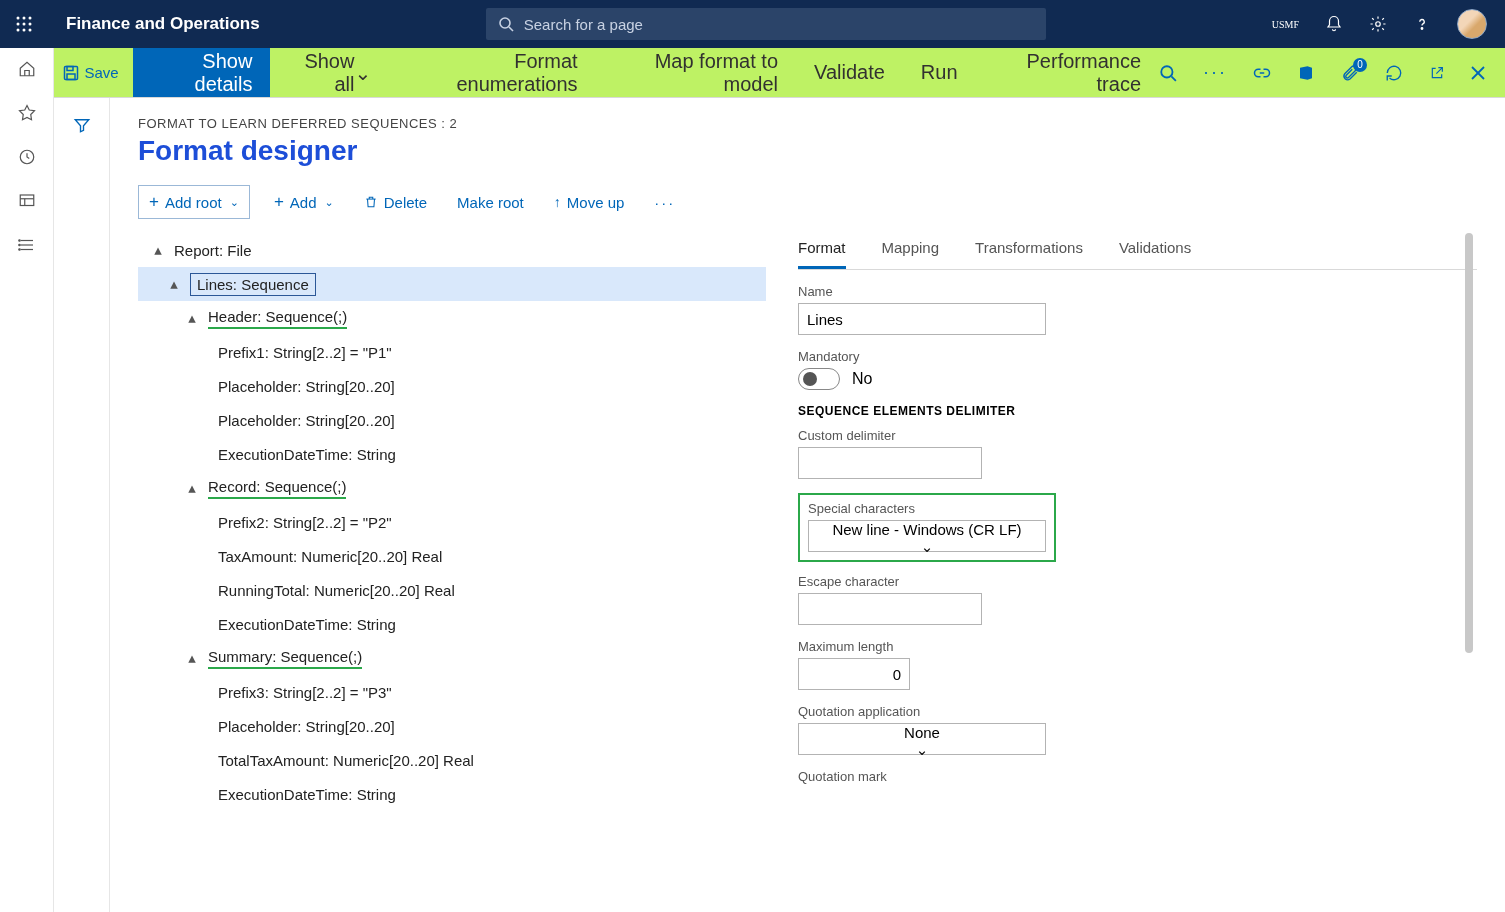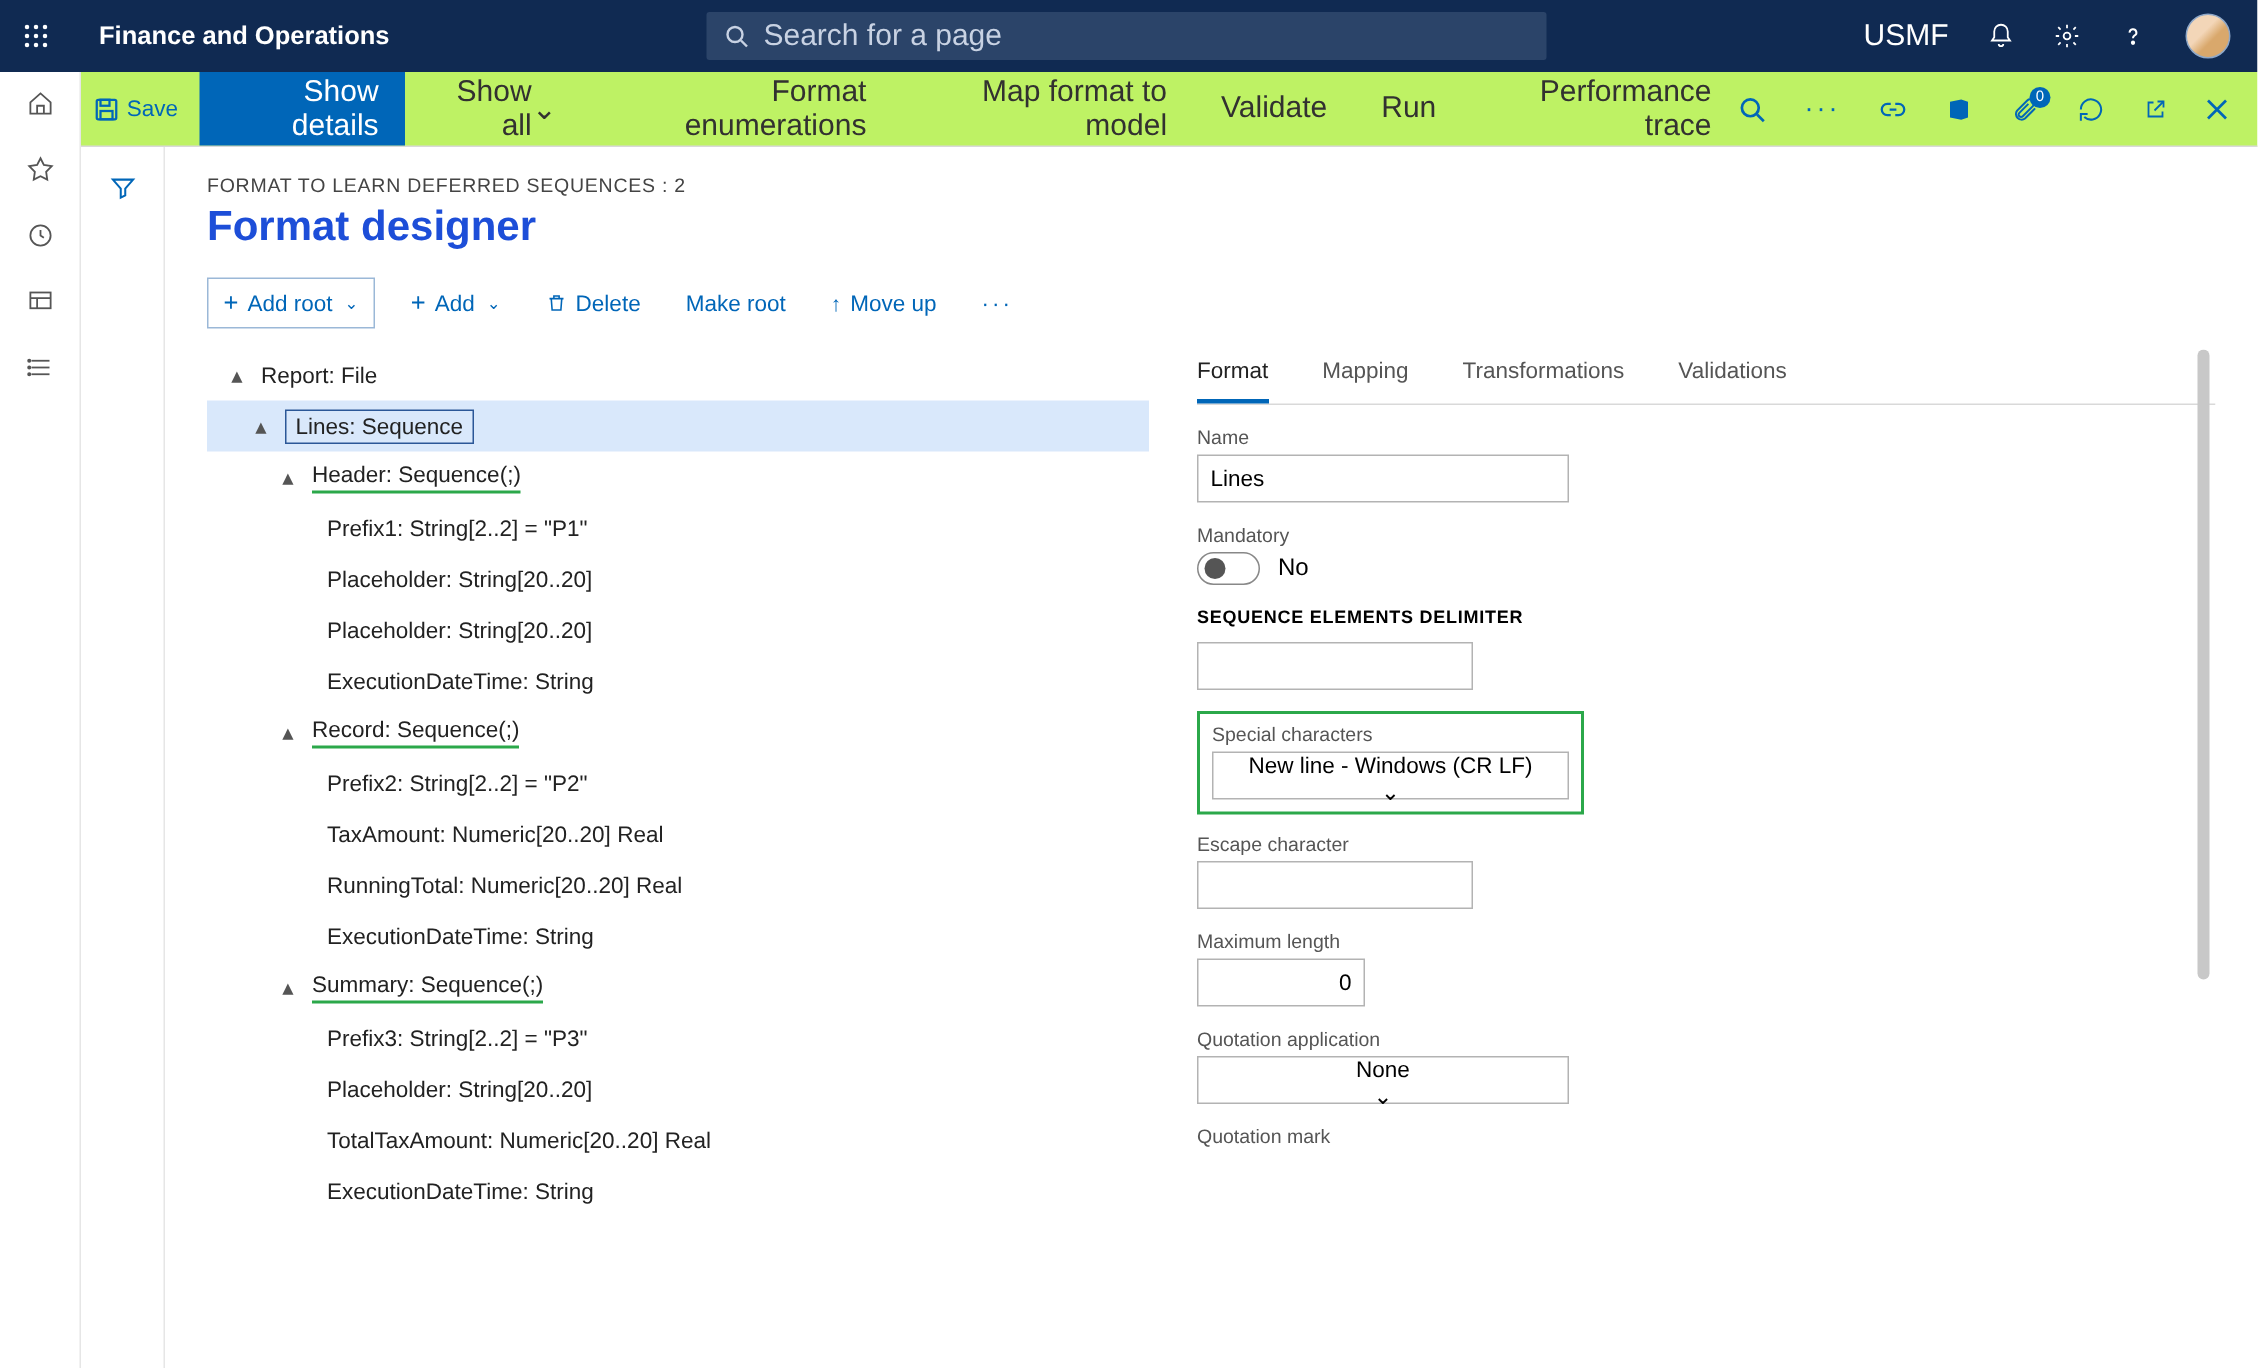--- a/index.html
+++ b/index.html
@@ -3,24 +3,24 @@
 <meta charset="utf-8">
 <style>
 * { box-sizing: border-box; margin: 0; padding: 0; font-family: "Segoe UI", Arial, sans-serif; }
 body { width: 1505px; height: 912px; overflow: hidden; background: #fff; }
 
 
 .top-header { height: 48px; background: #102a52; color: #fff; display: flex; align-items: center; }
 .waffle { width: 48px; display: flex; justify-content: center; align-items: center; font-size: 18px; }
 .app-title { font-weight: 600; font-size: 17px; margin-left: 18px; }
 .search-wrap { flex: 1; display: flex; justify-content: center; }
-.search-box { background: #2b4469; width: 560px; height: 32px; border-radius: 2px; display: flex; align-items: center; padding: 0 12px; color: #c8d2e3; font-size: 20px; }
+.search-box { background: #2b4469; width: 560px; height: 32px; border-radius: 2px; display: flex; align-items: center; padding: 0 12px; color: #c8d2e3; font-size: 15px; }
 .search-box svg { margin-right: 10px; }
 .hdr-right { display: flex; align-items: center; gap: 26px; padding-right: 18px; }
-.hdr-right .txt { font-size: 20px; }
+.hdr-right .txt { font-size: 10px; font-family: Liberation Serif, serif; }
 .hdr-right .icon { display: flex; align-items: center; }
 .avatar { width: 30px; height: 30px; border-radius: 50%; background: linear-gradient(135deg,#f3d6b8 40%,#d9a86c 60%); border:1px solid #8fa8c8;}
 
 
 .command-bar { height: 50px; background: #bef264; border-bottom:1px solid #d9d9d9; display: flex; align-items: stretch; }
 .left-rail-top { width: 54px; display:flex; align-items:center; justify-content:center; border-right:1px solid #e6e6e6;}
 .save-btn { display:flex; align-items:center; gap:6px; padding:0 14px; color:#0066b8; font-size:15px;}
 .cmd-pill { display:flex; align-items:center; padding:0 18px; font-size:20px; cursor:pointer;text-align:right;}
 .cmd-pill.active { background:#0066b8; color:#fff;}
 .cmd-pill.plain { color:#323130;}
@@ -361,20 +361,21 @@
           <div class="flabel">Mandatory</div>
           <div class="fswitch">
             <div class="sw">
                 <div class="knob"></div>
               </div>
             <span>No</span>
           </div>
         </div>
         <div class="section-hdr">SEQUENCE ELEMENTS DELIMITER</div>
         <div class="fgroup">
+          <div class="flabel">Custom delimiter</div>
           <input class="finput" style="width: 184px;" value="">
         </div>
         <div class="highlight-box">
           <div class="flabel">Special characters</div>
           <div class="fselect">
             <span>New line - Windows (CR LF)</span>
             <span>⌄</span>
           </div>
         </div>
         <div class="fgroup" style="margin-top:12px;">

